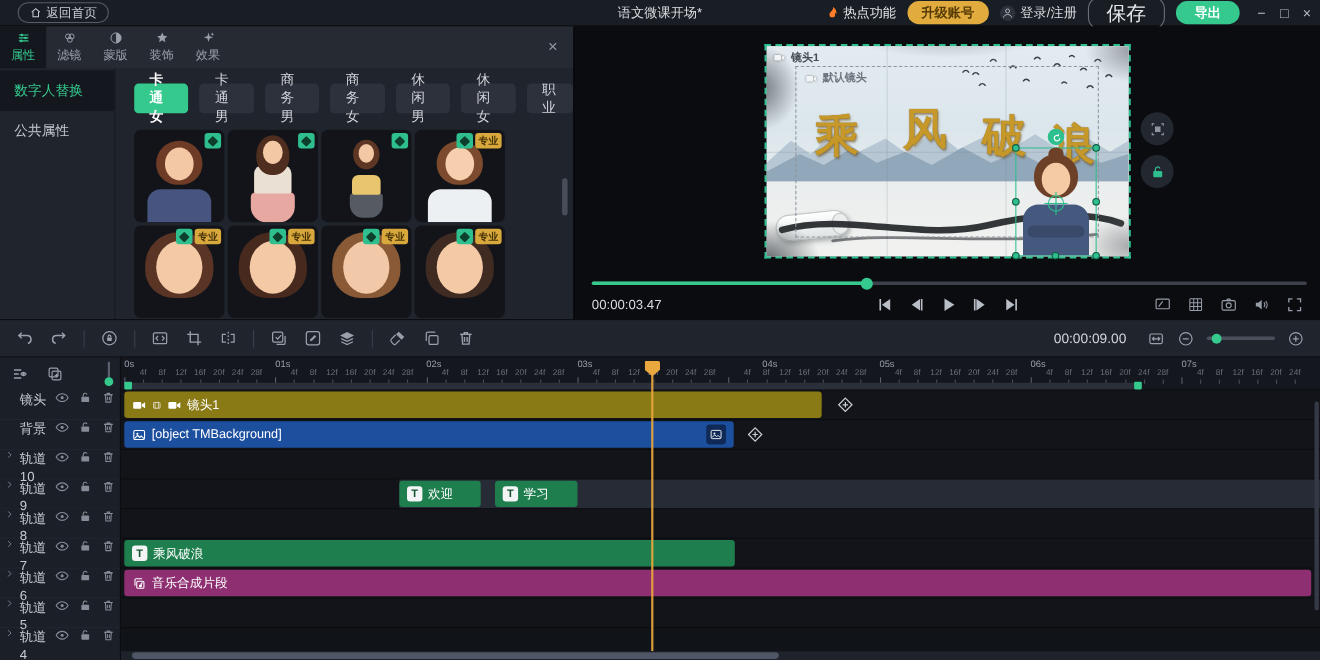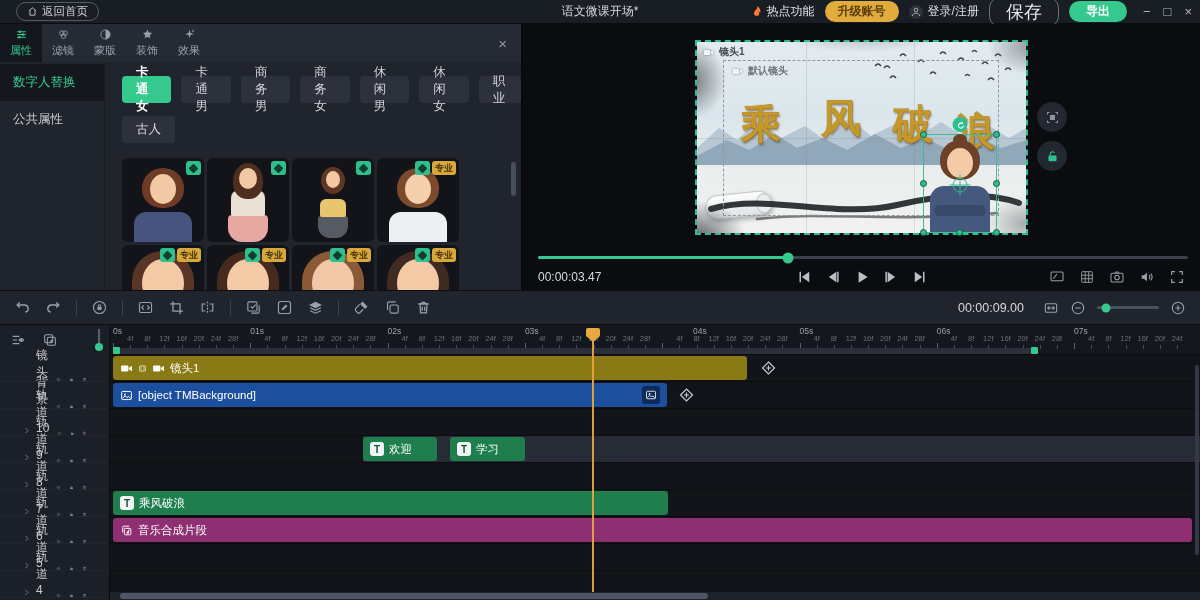--- a/index.html
+++ b/index.html
@@ -120,21 +120,21 @@
 .zbtn{width:16px;height:16px;color:#9aa0aa;background:none;border:none;padding:0}
 .zoom-slider{width:62px;height:3px;background:#4a505b;border-radius:2px;position:relative}
 .zs-dot{position:absolute;top:50%;transform:translate(-50%,-50%);width:9px;height:9px;border-radius:50%;background:#35c98e}
 
 .timeline{height:275px;display:flex;position:relative;background:#101318}
 .tl-gutter{width:110px;background:#1b1f27;flex:none;display:flex;flex-direction:column;border-right:1px solid #0b0d11}
 .g-head{height:30px;display:flex;align-items:center;padding-left:10px;gap:16px;position:relative;flex:none}
 .gh-btn{width:16px;height:16px;color:#9aa0aa;background:none;border:none;padding:0}
 .g-marker{position:absolute;right:9px;top:4px;width:2px;height:14px;background:#596070}
 .g-marker::after{content:"";position:absolute;left:50%;transform:translateX(-50%);top:14px;width:8px;height:8px;border-radius:50%;background:#35c98e}
-.g-row{height:27px;display:flex;align-items:flex-end;padding:0 22px;border-bottom:1px solid rgba(255,255,255,.025)}
+.g-row{height:27px;display:flex;align-items:flex-start;padding:0 4px;border-bottom:1px solid rgba(255,255,255,.025)}
 .g-chev{width:9px;height:9px;color:#7b818c;margin-right:5px;flex:none}
 .g-chev.hidden{visibility:hidden}
 .g-name{font-size:12px;color:#c7cbd2;flex:1}
 .g-act{width:13px;height:13px;color:#868c97;margin-left:8px;cursor:pointer}
 .tl-body{flex:1;position:relative;overflow:hidden}
 .ruler{position:relative;height:30px;background:#14171d;border-bottom:1px solid #0b0d11}
 .sec-label{position:absolute;top:1px;font-size:8.5px;color:#99a0ac}
 .frame-label{position:absolute;top:9px;font-size:7.5px;color:#69707c;transform:translateX(-50%)}
 .tick{position:absolute;top:20px;width:1px;height:4px;background:#454c58}
 .tick.sec{height:6px;top:18px;background:#59606e}
@@ -267,23 +267,20 @@
           </aside>
         <div class="panel-content">
           <div class="chips" id="chips1">
               <span class="chip active">卡通女</span>
               <span class="chip">卡通男</span>
               <span class="chip">商务男</span>
               <span class="chip">商务女</span>
               <span class="chip">休闲男</span>
               <span class="chip">休闲女</span>
               <span class="chip">职业</span>
-            </div>
-          <div class="chips row2" id="chips2">
-              <span class="chip">古人</span>
             </div>
           <div class="avatar-grid" id="avatar-grid">
               <div class="agrid-row">
                 <div class="avatar-card">
                   <div class="fig v-bust">
                     <div class="f-body" style="background: rgb(70, 84, 127);"></div>
                     <div class="f-hair" style="background: rgb(110, 59, 38);"></div>
                     <div class="f-face" style="background: rgb(243, 200, 164);"></div>
                   </div>
                   <div class="badges">

